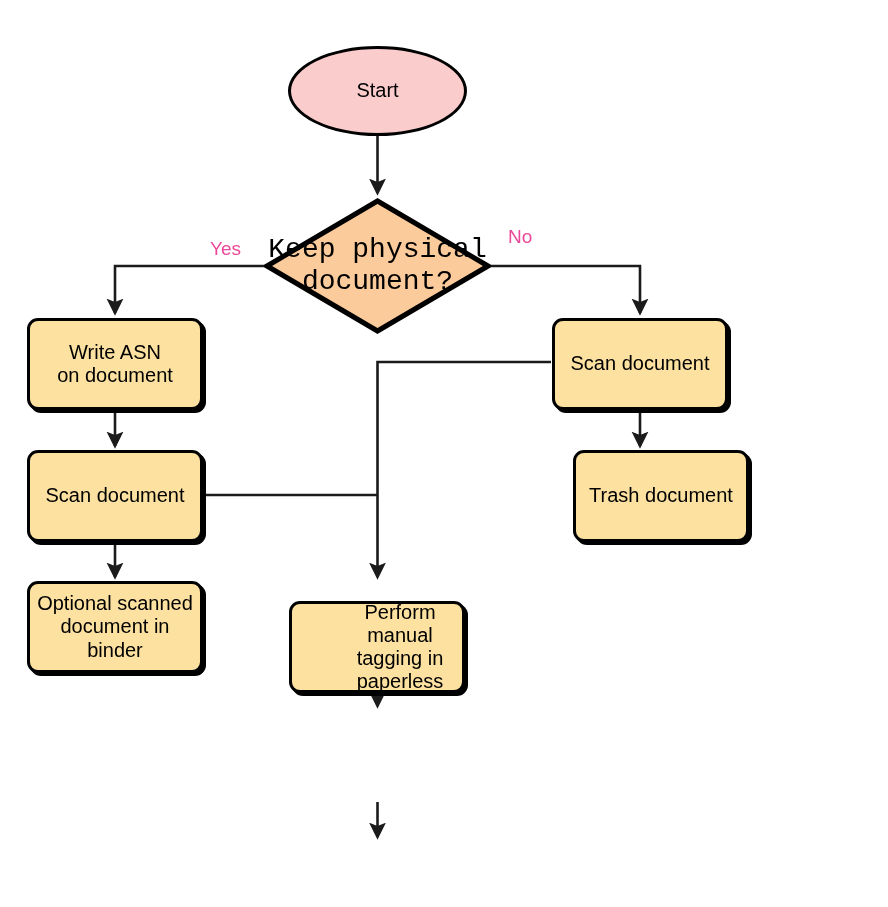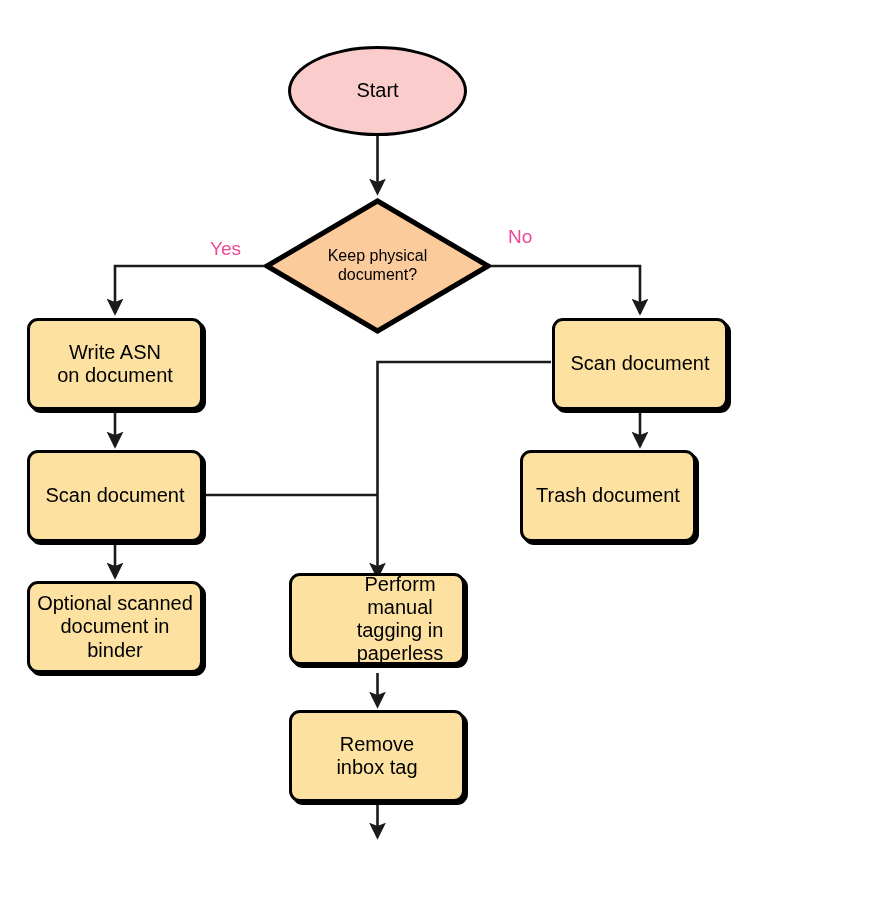--- a/index.html
+++ b/index.html
@@ -50,21 +50,22 @@
     border: 3px solid #000000;
     border-radius: 11px;
     background: var(--fill, #fce1a0);
     font-size: 20px;
     box-shadow: 3px 3px 0 0 #000000;
   }
   
   .node.decision {
     background: transparent;
     border: none;
-    font-size: 16px;
+    font-size: 28px;
+    font-family: Liberation Mono, monospace;
   }
   .node.decision .diamond-shape {
     position: absolute;
     left: 0;
     top: 0;
     width: 100%;
     height: 100%;
   }
   .node.decision .diamond-label {
     position: relative;
@@ -147,34 +148,30 @@
   <div class="node process" style="left:27px; top:553px; width:176px; height:92px; --fill:#fce1a0;">
     <span>Optional scanned
 document in
 binder</span>
   </div>
 
   <div class="node process" style="left:552px; top:290px; width:176px; height:92px; --fill:#fce1a0;">
     <span>Scan document</span>
   </div>
 
-  <div class="node process" style="left:520px; top:422px; width:176px; height:92px; --fill:#fce1a0;">
+  <div class="node process" style="left:573px; top:422px; width:176px; height:92px; --fill:#fce1a0;">
     <span>Trash document</span>
   </div>
 
-  <div class="node process" style="left:289px; top:545px; width:176px; height:92px;padding-left:46px; --fill:#fce1a0;">
+  <div class="node process" style="left:289px; top:573px; width:176px; height:92px;padding-left:46px; --fill:#fce1a0;">
     <span>Perform manual
 tagging in
 paperless</span>
   </div>
 
-  <div class="node process" style="left:289px; top:682px; width:176px; height:92px; --fill:#fce1a0;">
-    <span>Remove
-inbox tag</span>
-  </div>
 
 
   <div class="edge-label" style="left:210px; top:210px;">Yes</div>
 
   <div class="edge-label" style="left:508px; top:198px;">No</div>
 
 
 </div>
 
 </body></html>

